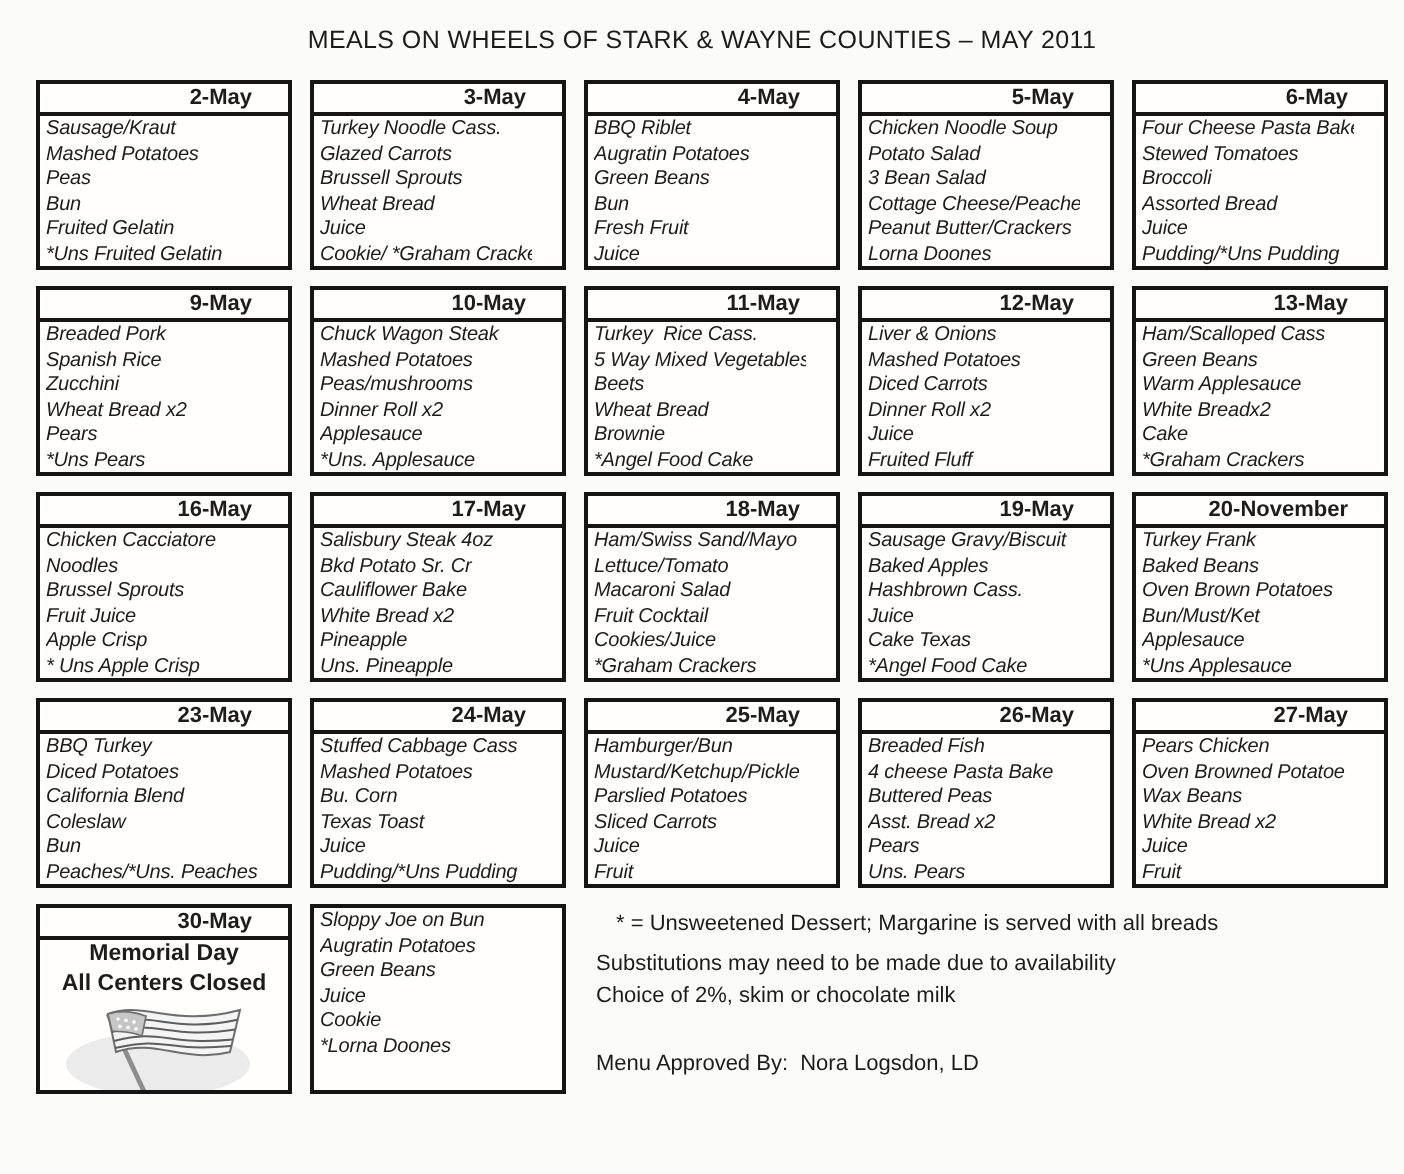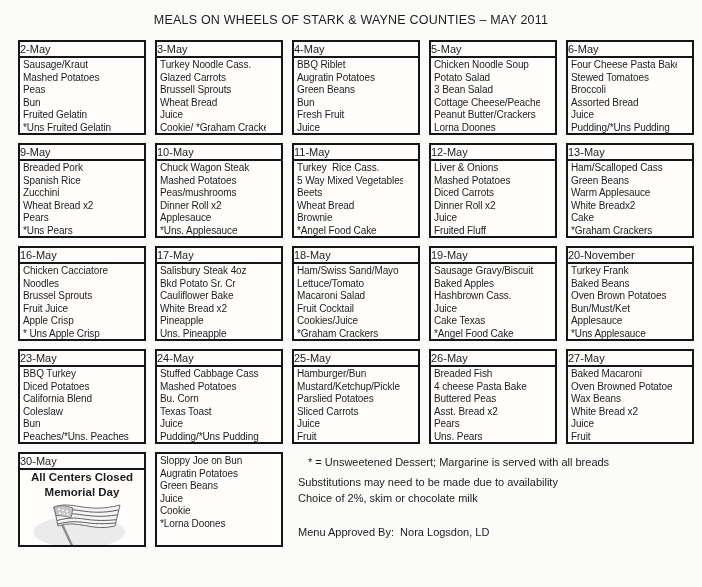--- a/index.html
+++ b/index.html
@@ -18,25 +18,25 @@
   .grid{
     position:absolute;top:40px;left:18px;width:676px;
     display:grid;grid-template-columns:repeat(5,128px);
     column-gap:9px;row-gap:8px;
   }
   .daybox{
     border:2px solid #151515;background:#fffefd;
     height:95px;box-sizing:border-box;overflow:hidden;
   }
   .daybox .date{
-    font-weight:normal;font-size:11px;text-align:left;
-    line-height:13px;padding:1px 1px 0 0;
+    font-weight:bold;font-size:11px;text-align:right;
+    line-height:13px;padding:1px 18px 0 0;
     border-bottom:2px solid #151515;
   }
-  .items{padding:1px 15px 0 3px;}
+  .items{padding:1px 15px 0 3px;font-style:italic;}
   .items div{
     font-size:10px;line-height:12.6px;letter-spacing:-.1px;
     white-space:pre;overflow:hidden;
   }
   .memorial .mem-line{
     text-align:center;font-weight:bold;font-size:11.5px;line-height:15px;
   }
   .memorial .mem-line:first-of-type{margin-top:2px;}
   .flag{display:block;margin:1px 0 0 10px;}
   .notes{
@@ -264,33 +264,33 @@
         <div>4 cheese Pasta Bake</div>
         <div>Buttered Peas</div>
         <div>Asst. Bread x2</div>
         <div>Pears</div>
         <div>Uns. Pears</div>
       </div>
     </div>
     <div class="daybox">
       <div class="date">27-May</div>
       <div class="items">
-        <div>Baked Macaroni</div>
+        <div>Pears Chicken</div>
         <div>Oven Browned Potatoe</div>
         <div>Wax Beans</div>
         <div>White Bread x2</div>
         <div>Juice</div>
         <div>Fruit</div>
       </div>
     </div>
 
     <div class="daybox memorial">
       <div class="date">30-May</div>
+      <div class="mem-line">Memorial Day</div>
       <div class="mem-line">All Centers Closed</div>
-      <div class="mem-line">Memorial Day</div>
       <svg class="flag" width="96" height="50" viewBox="0 0 96 50" aria-hidden="true">
         <ellipse cx="49" cy="31" rx="46" ry="16" fill="#ebebeb"></ellipse>
         <line x1="24" y1="6" x2="44" y2="49" stroke="#8d8d8d" stroke-width="2.4"></line>
         <path d="M24 6 C 42 -1 56 13 90 4 L 85 25 C 62 31 48 18 28 25 Z" fill="#f4f4f4" stroke="#6e6e6e" stroke-width="1"></path>
         <path d="M25 10.5 C 45 4 56 16 88.8 8.9" fill="none" stroke="#5d5d5d" stroke-width="1"></path>
         <path d="M26 15 C 48 8.5 55 19 87.6 13.8" fill="none" stroke="#5d5d5d" stroke-width="1"></path>
         <path d="M27 19.5 C 51 13 53 22 86.4 18.7" fill="none" stroke="#5d5d5d" stroke-width="1"></path>
         <path d="M27.5 23 C 54 17 51 25 85.6 22" fill="none" stroke="#5d5d5d" stroke-width="1"></path>
         <path d="M24 6 C 32 3.5 38 5.5 43 7 L 41 17 C 35 14.5 30 15 26 14.5 Z" fill="#c6c6c6" stroke="#6e6e6e" stroke-width="0.8"></path>
         <circle cx="29" cy="8.5" r="0.9" fill="#fff"></circle>

